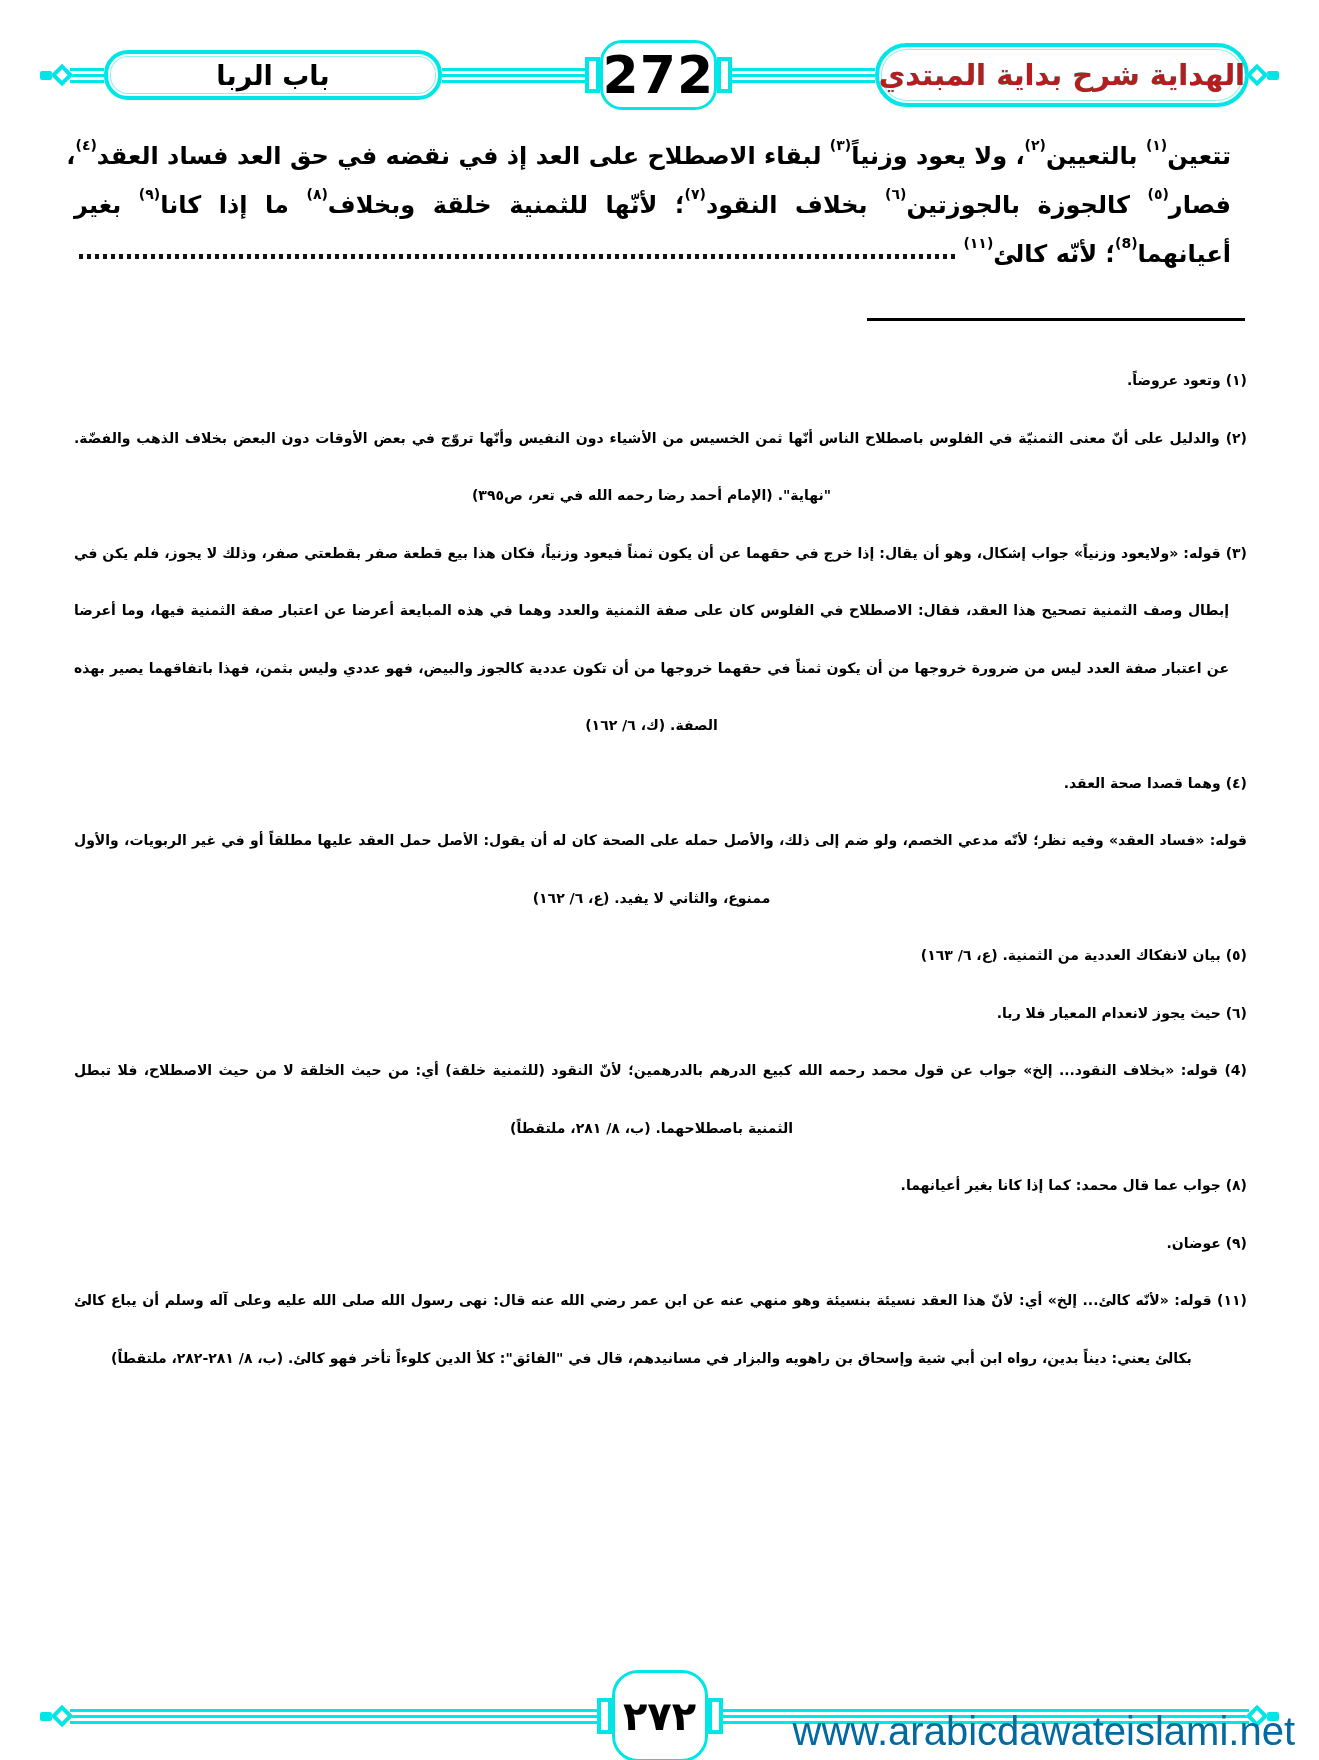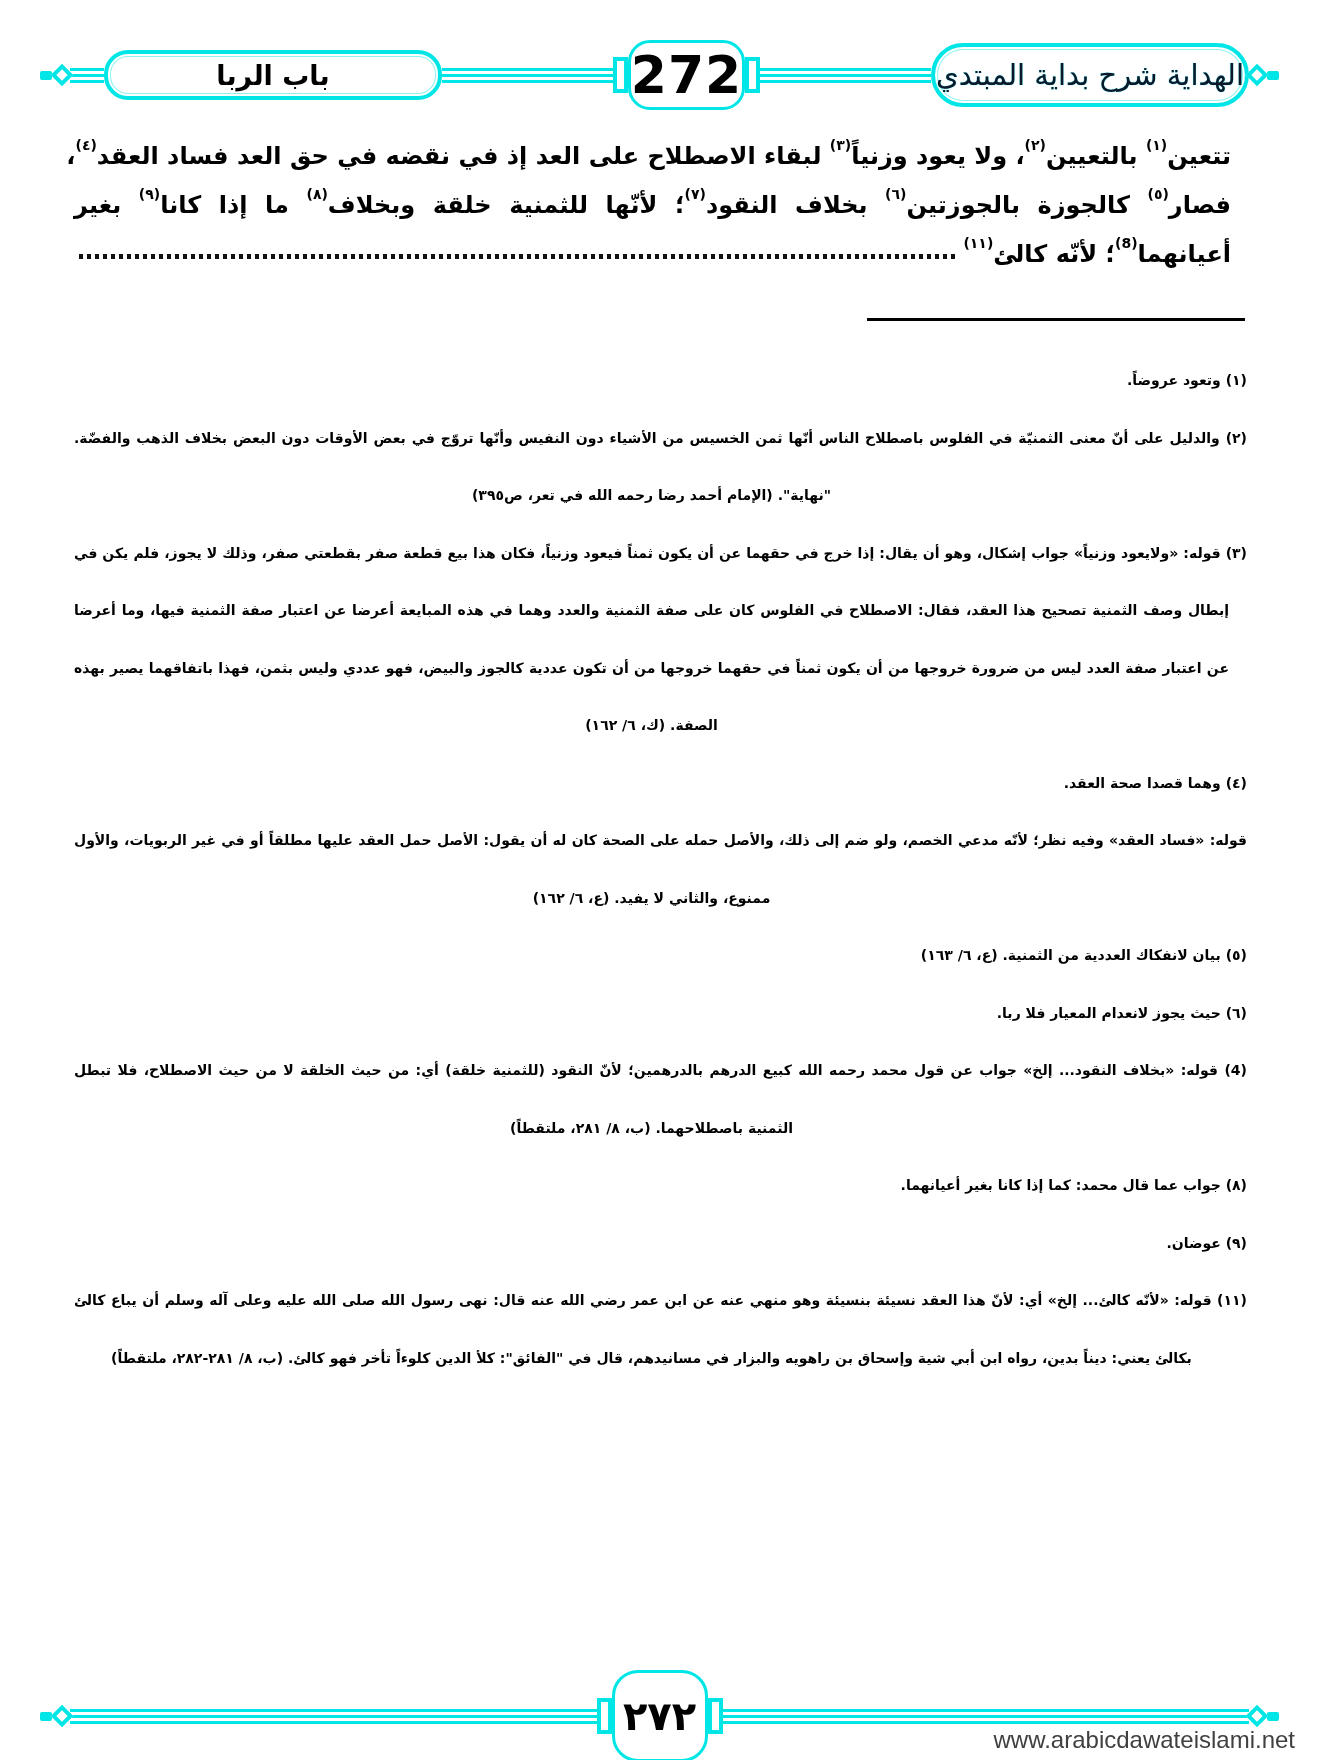--- a/index.html
+++ b/index.html
@@ -66,21 +66,21 @@
   .badge.page-272 {
     flex:0 0 84px; height:70px; border-radius:22px;
     font-size:52px; font-weight:bold; letter-spacing:1px;
     font-family:"DejaVu Sans", sans-serif; direction:ltr;
   }
   .badge.page-footer {
     flex:0 0 96px; height:92px; border-radius:26px;
     font-size:40px; font-weight:bold;
   }
   .calli {
-    color:#0f172a; font-weight:normal; font-size:29px;
+    color:#b91c1c; font-weight:bold; font-size:29px;
     text-shadow:0 0 1px #00dede;
     white-space:nowrap;
   }
   .chapter-label {
     font-weight:bold; font-size:27px; white-space:nowrap;
   }
 
   
   .matn {
     position:absolute; top:126px; right:88px; left:74px;
@@ -109,21 +109,21 @@
   .footnote {
     text-align:justify; text-align-last:right;
     padding-right:18px; text-indent:-18px;
   }
   .footnote.multi { text-align-last:center; }
 
   
   .watermark {
     position:absolute; right:24px; bottom:6px;
     font-family:"Liberation Sans", sans-serif;
-    font-size:24px; color:#404040; direction:ltr;
+    font-size:40px; color:#0369a1; direction:ltr;
   }
 </style>
 </head>
 <body>
 
 <div class="page">
 
   <div class="band band-header">
     <div class="finial">
       <span class="stub"></span>

